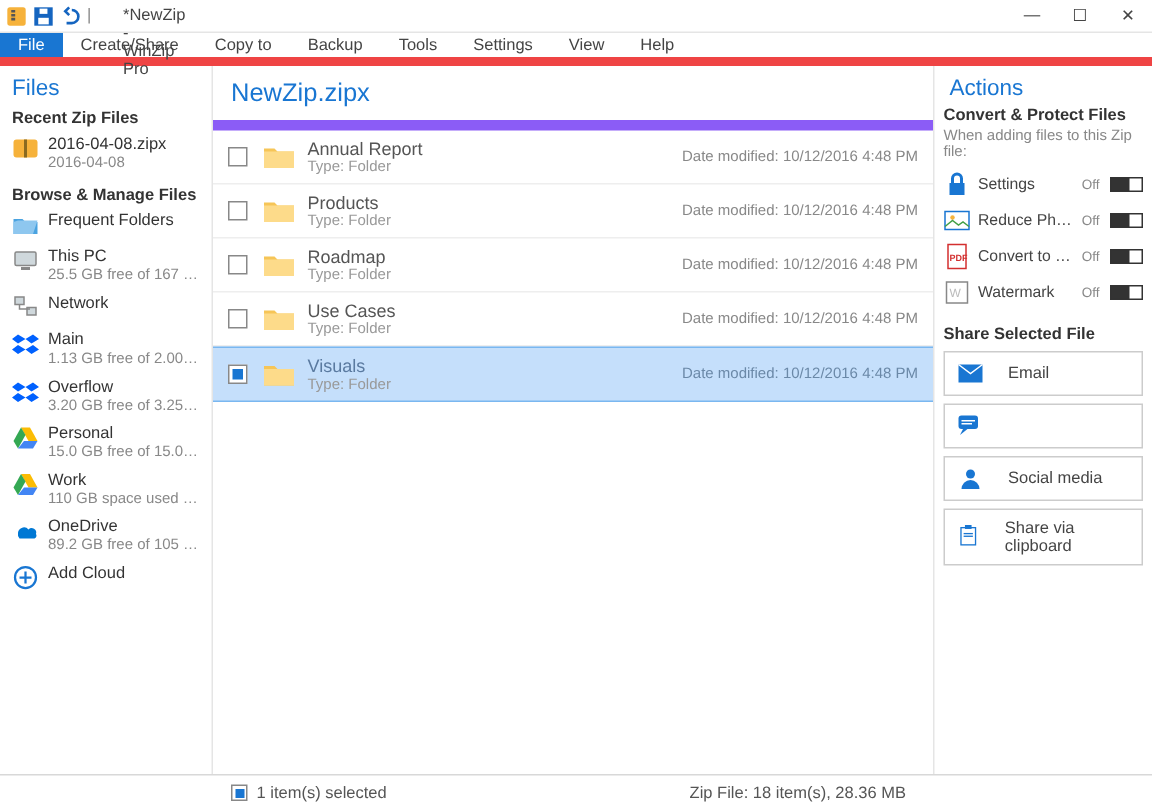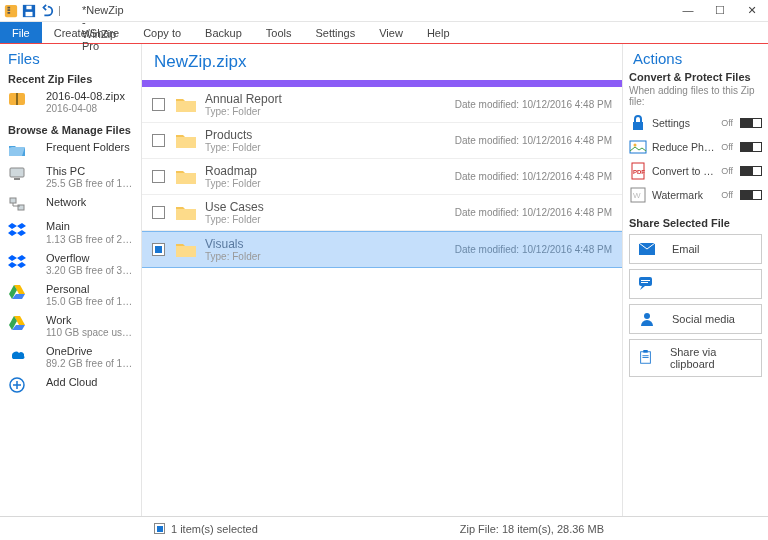--- a/index.html
+++ b/index.html
@@ -3,28 +3,28 @@
 <meta charset="utf-8">
 <style>
 * { box-sizing: border-box; margin: 0; padding: 0; }
 body { font-family: "Segoe UI", Tahoma, sans-serif; font-size: 11px; width: 768px; height: 540px; background: #fff; overflow: hidden; }
 .titlebar { height: 22px; background: #fff; display: flex; align-items: center; padding: 0 4px; border-bottom: 1px solid #e5e5e5; }
 .titlebar .qat { display: flex; gap: 4px; align-items: center; }
 .titlebar .qat span { width: 14px; height: 14px; display: inline-block; }
 .ttl { margin-left: 6px; color: #444; font-size: 11px; }
 .winbtns { margin-left: auto; display: flex; gap: 8px; }
 .winbtns span { width: 24px; text-align: center; color: #444; }
-.ribbon { height: 22px; background: #fff; display: flex; align-items: stretch; border-bottom: 1px solid #ef4444; font-size: 11px; }
+.ribbon { height: 22px; background: #fff; display: flex; align-items: stretch; border-bottom: 6px solid #ef4444; font-size: 11px; }
 .ribbon .file { background: #1976d2; color: #fff; padding: 0 12px; display: flex; align-items: center; }
 .ribbon .tab { padding: 0 12px; display: flex; align-items: center; color: #444; }
 .body { display: flex; height: calc(540px - 22px - 22px - 24px); }
 .left { width: 142px; border-right: 1px solid #e5e5e5; padding: 6px 4px; overflow: hidden; }
 .left h2, .right h2 { color: #1976d2; font-size: 15px; font-weight: 400; margin-bottom: 4px; padding-left: 4px; }
 .left .sect { font-weight: 600; color: #333; font-size: 11px; margin: 6px 0 2px 4px; }
-.litem { display: flex; gap: 20px; align-items: flex-start; padding: 3px 4px; cursor: default; }
+.litem { display: flex; gap: 6px; align-items: flex-start; padding: 3px 4px; cursor: default; }
 .litem .ic { width: 18px; height: 18px; flex-shrink: 0; }
 .litem .txt { line-height: 1.2; overflow: hidden; }
 .litem .ln1 { color: #333; font-size: 11px; white-space: nowrap; overflow: hidden; text-overflow: ellipsis; }
 .litem .ln2 { color: #888; font-size: 10px; white-space: nowrap; overflow: hidden; text-overflow: ellipsis; }
 .center { flex: 1; display: flex; flex-direction: column; border-right: 1px solid #e5e5e5; }
 .center h1 { color: #1976d2; font-size: 17px; font-weight: 400; padding: 8px 12px; border-bottom: 7px solid #8b5cf6; }
 .list { flex: 1; overflow: auto; }
 .row { display: flex; align-items: center; padding: 5px 10px; border-bottom: 1px solid #eee; }
 .row.sel { background: #c5dffb; border: 1px solid #7ab7f0; border-left: none; border-right: none; }
 .row .chk { width: 13px; height: 13px; border: 1px solid #888; margin-right: 10px; background: #fff; }

